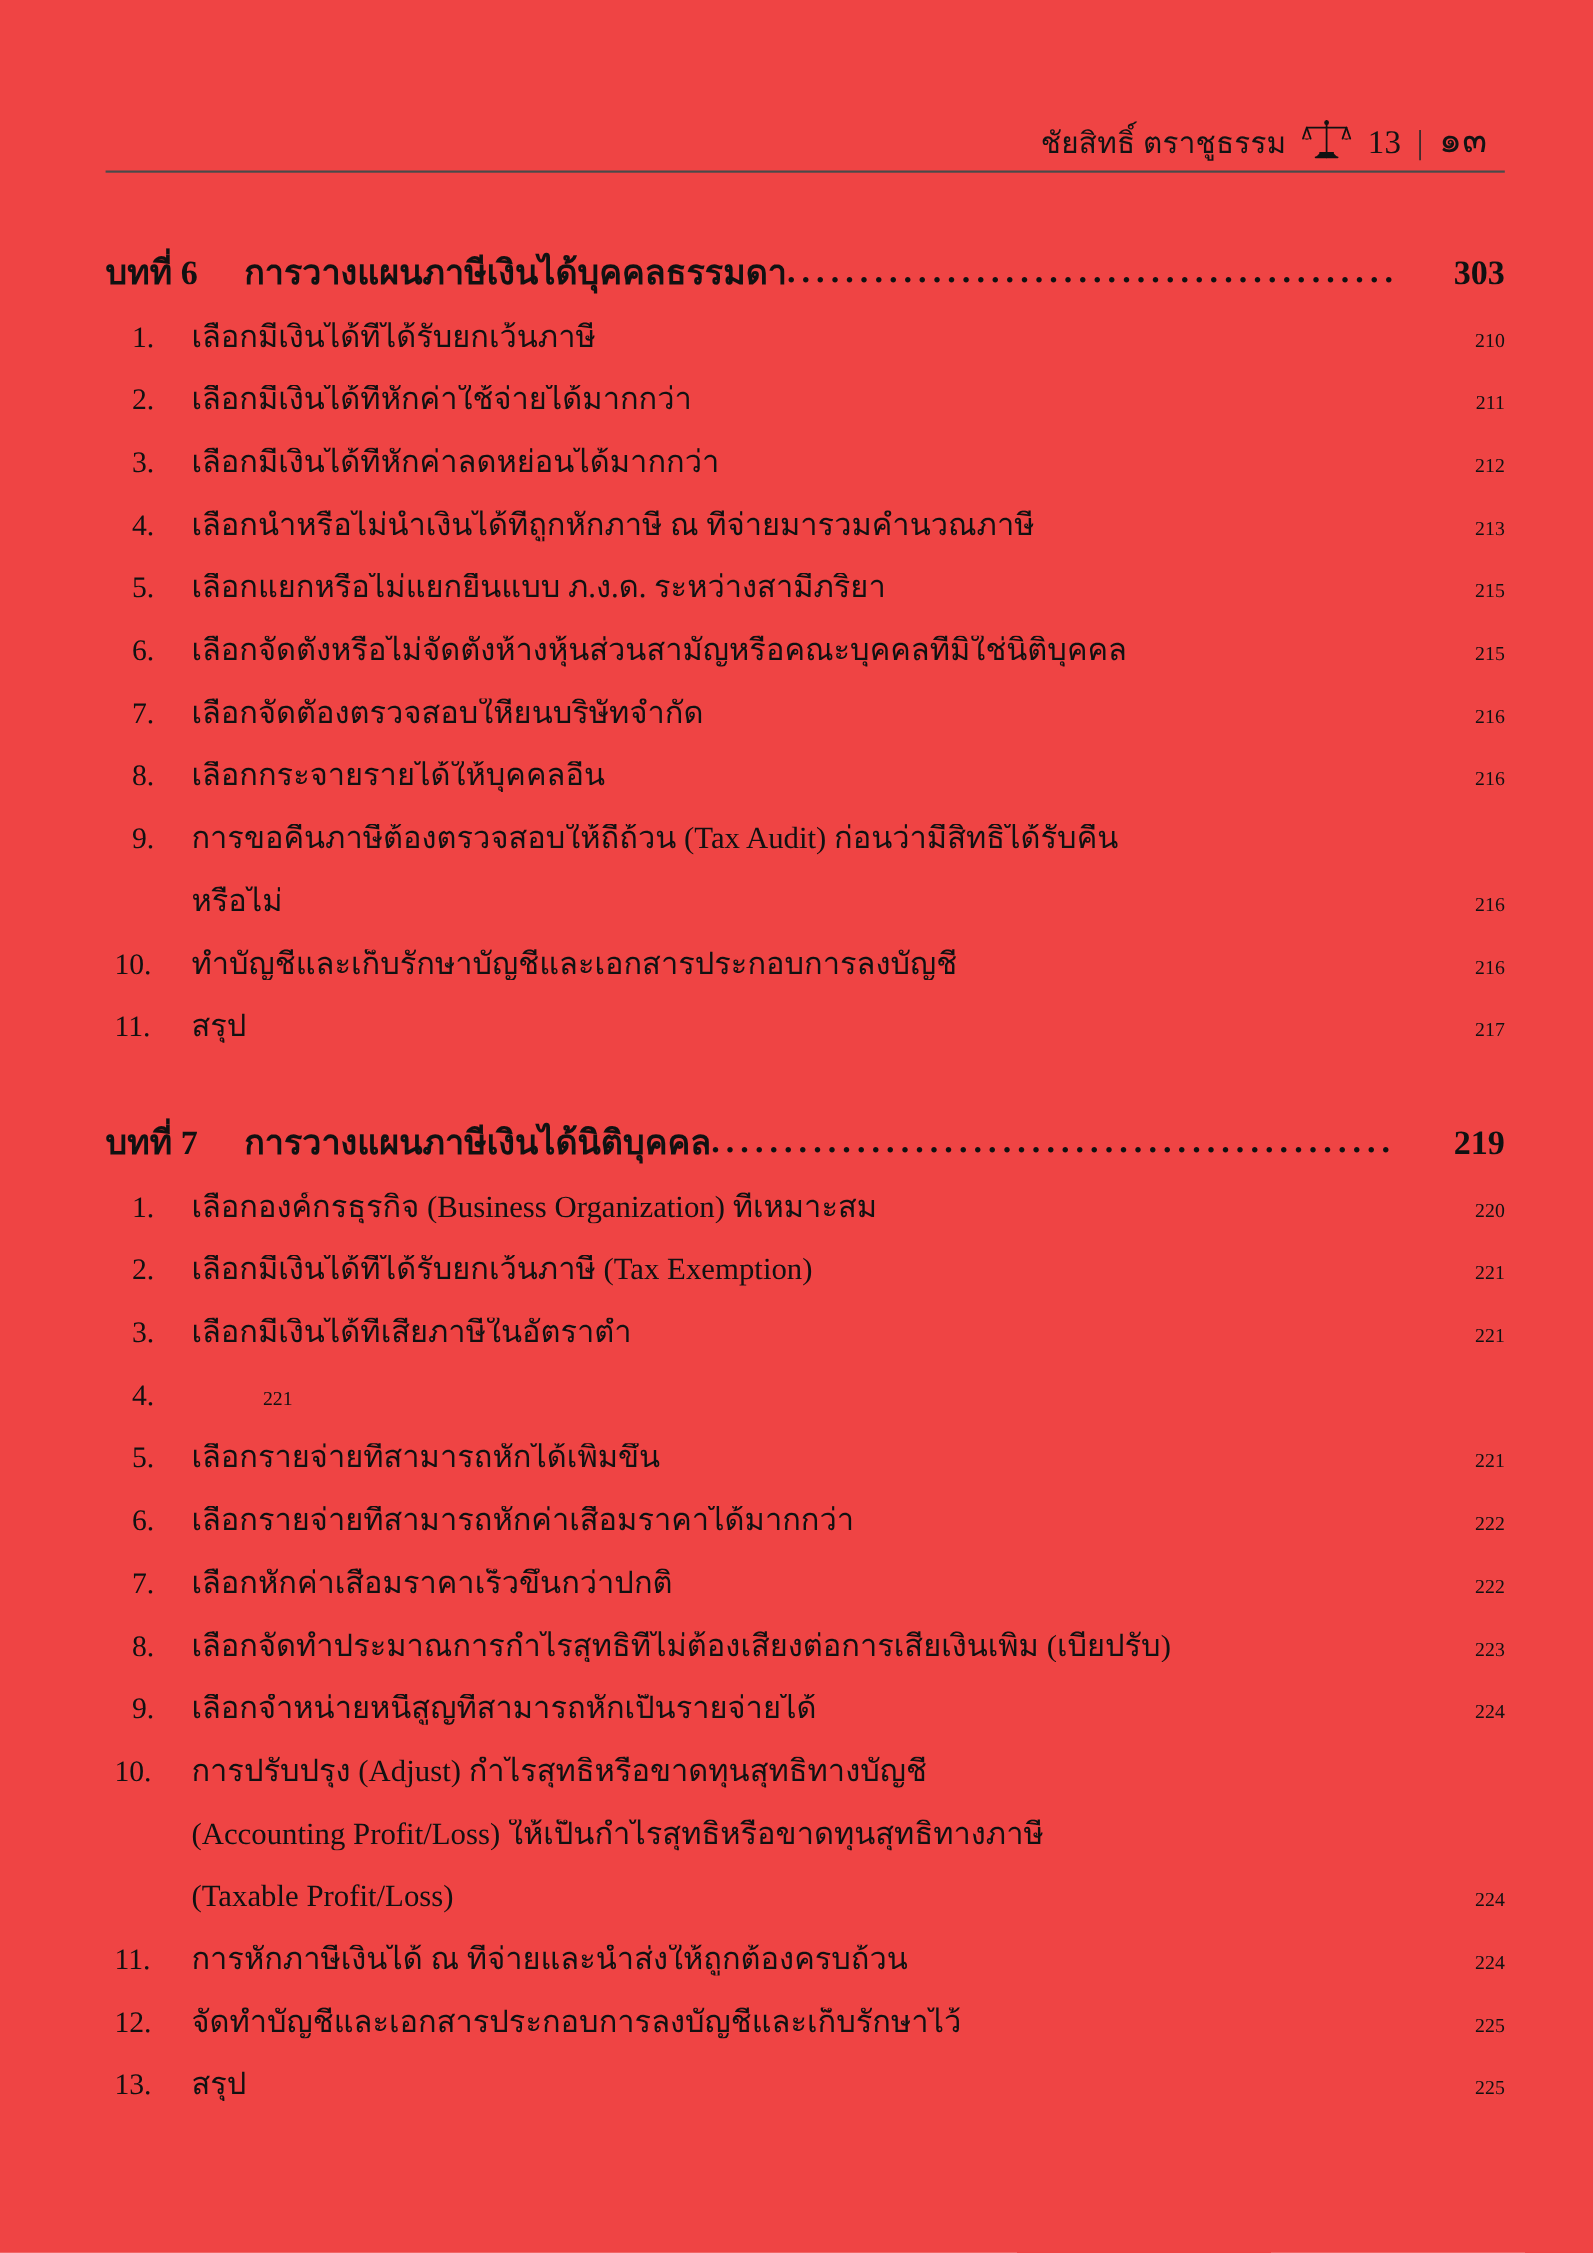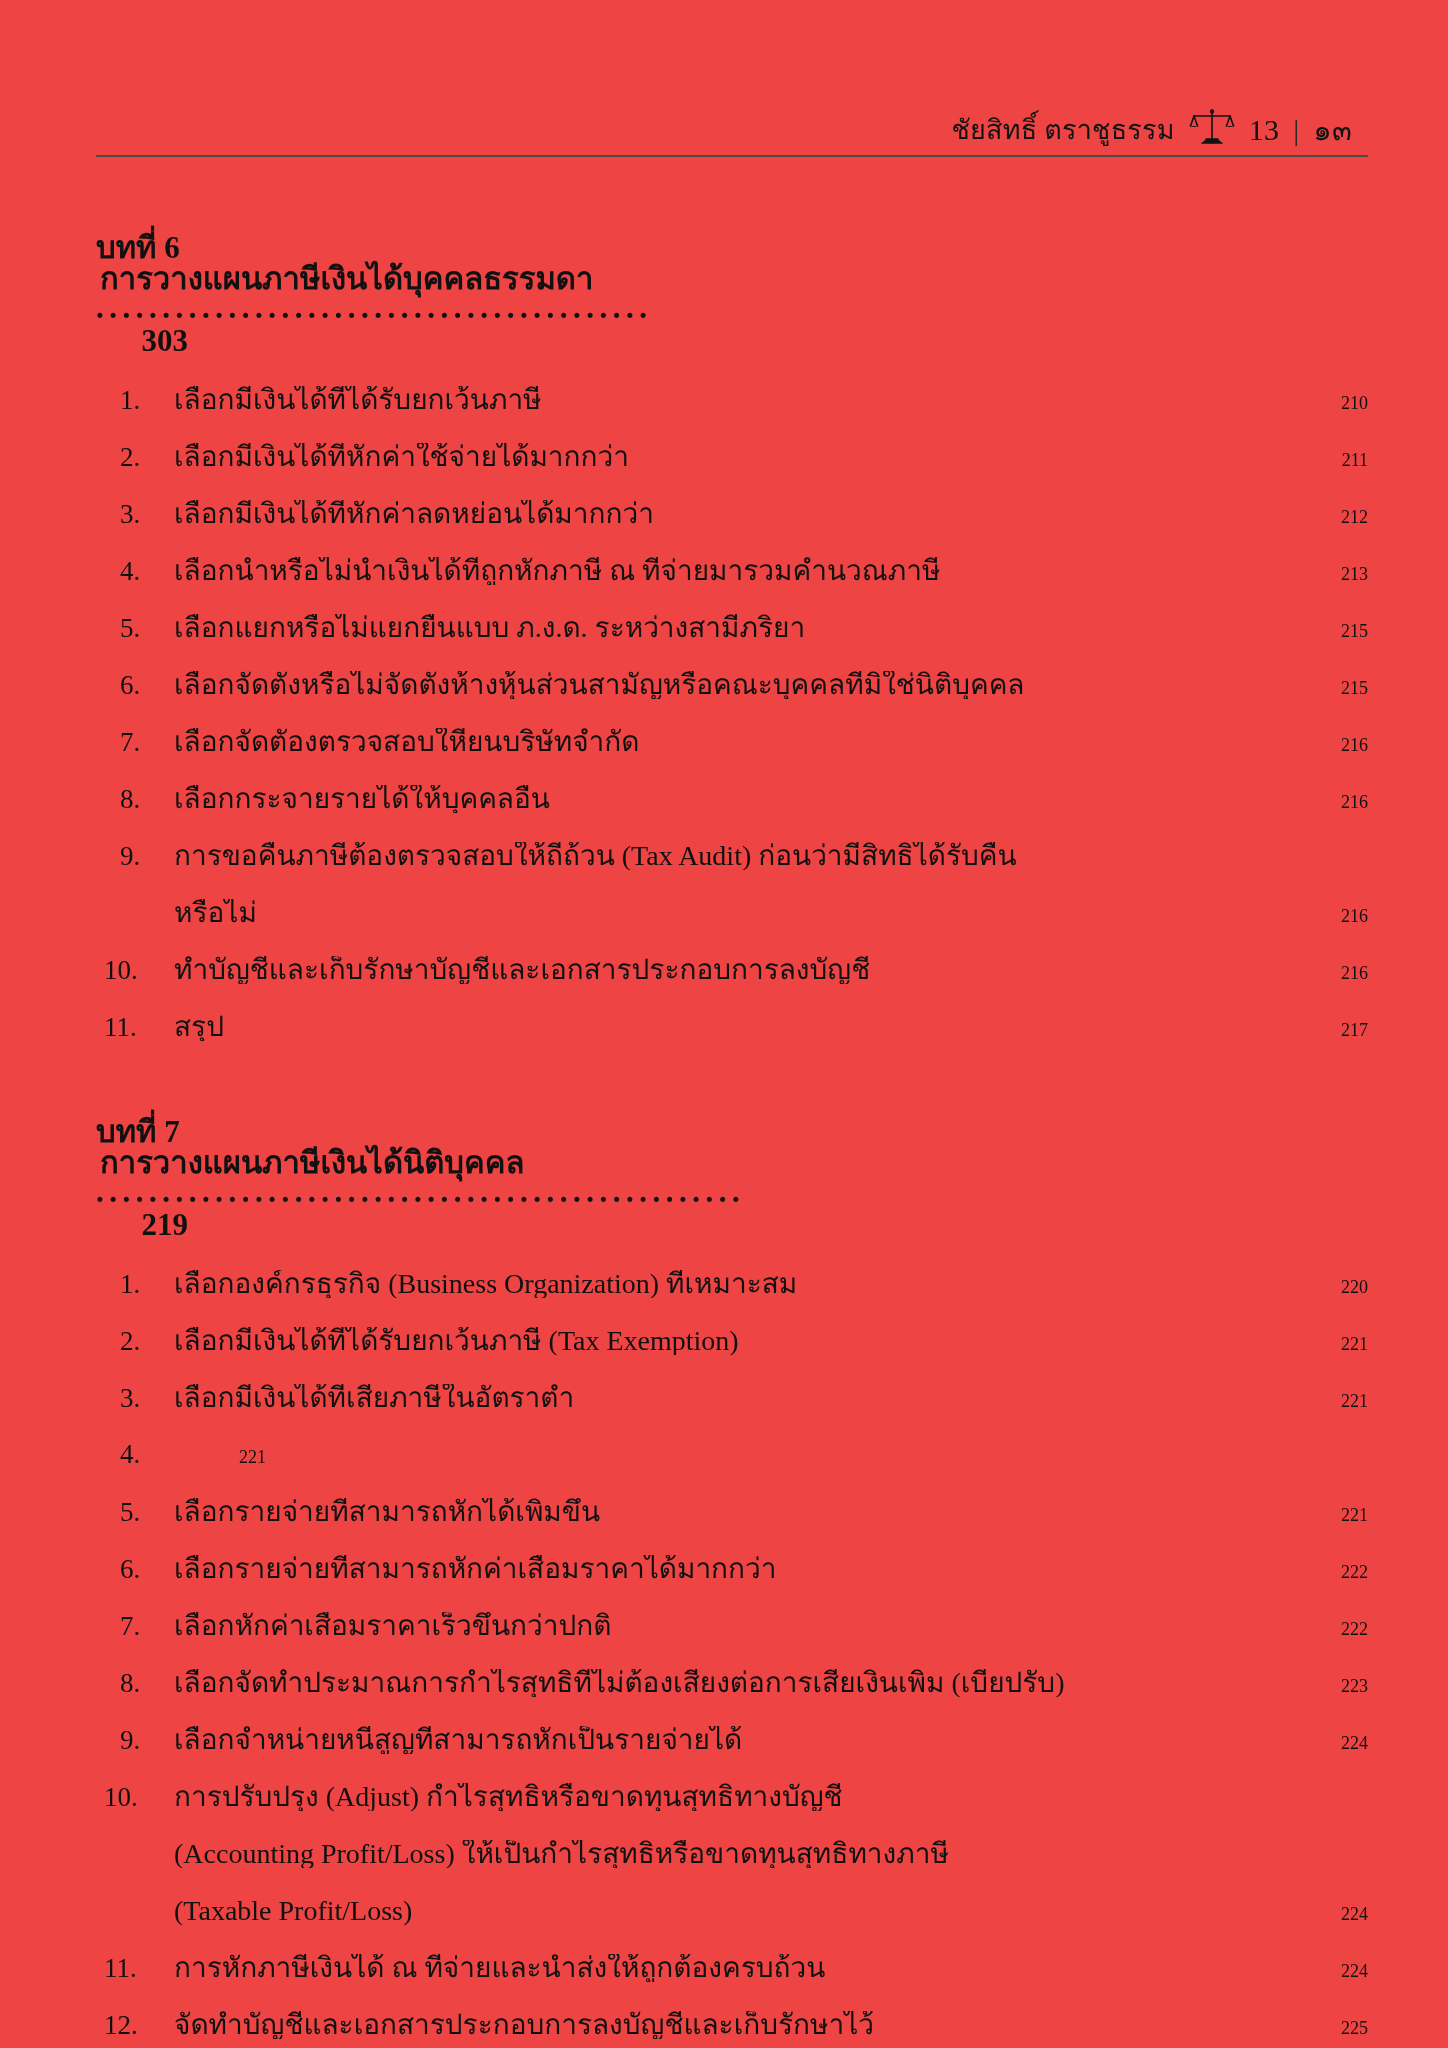--- a/index.html
+++ b/index.html
@@ -59,21 +59,21 @@
     position: relative;
     top: 1px;
   }
   .running-head .rh-sep {
     font-size: 30px;
     color: #2a2a2a;
     position: relative;
     top: 1px;
   }
   .running-head .rh-page-thai {
-    font-size: 29px;
+    font-size: 33px;
     position: relative;
     top: 1px;
   }
 
   .head-rule {
     position: absolute;
     left: 96px;
     right: 80px;
     top: 155px;
     height: 2px;
@@ -90,21 +90,20 @@
 
   
   .chapter {
     display: flex;
     align-items: baseline;
     font-weight: bold;
     font-size: 31px;
     line-height: 1.0;
     margin-bottom: 30px;
     white-space: nowrap;
-    flex-direction: column;
   }
   .chapter .ch-label {
     flex: 0 0 auto;
     width: 122px;
     letter-spacing: 0px;
   }
   .chapter .ch-title {
     flex: 0 0 auto;
     padding-left: 4px;
   }

